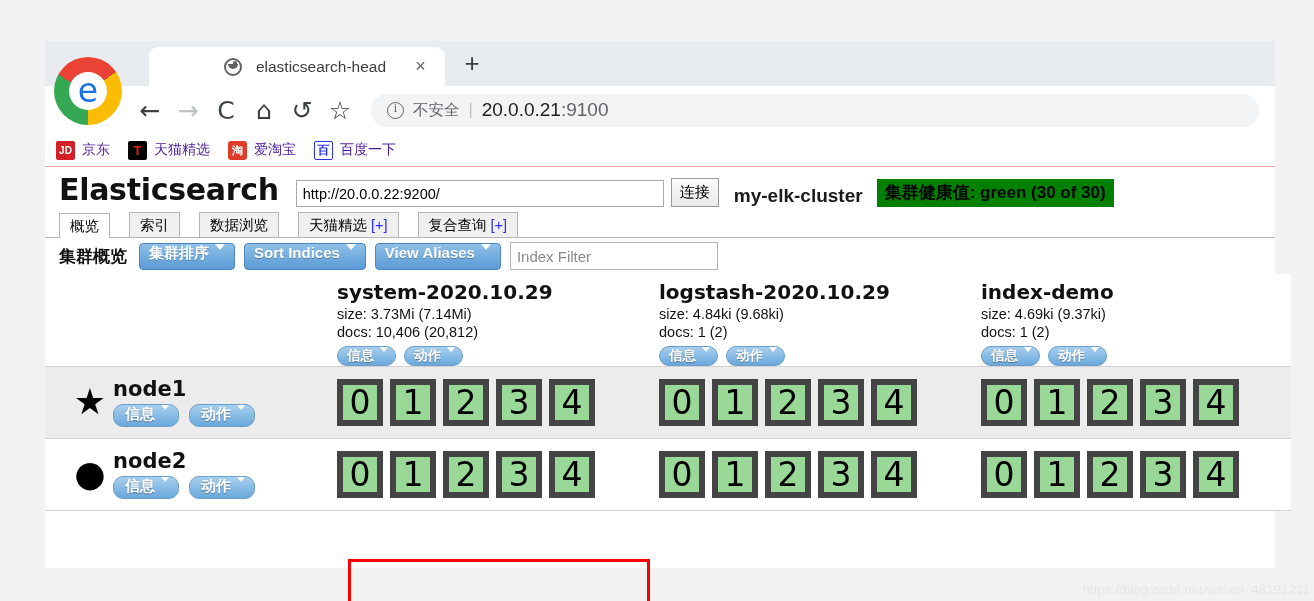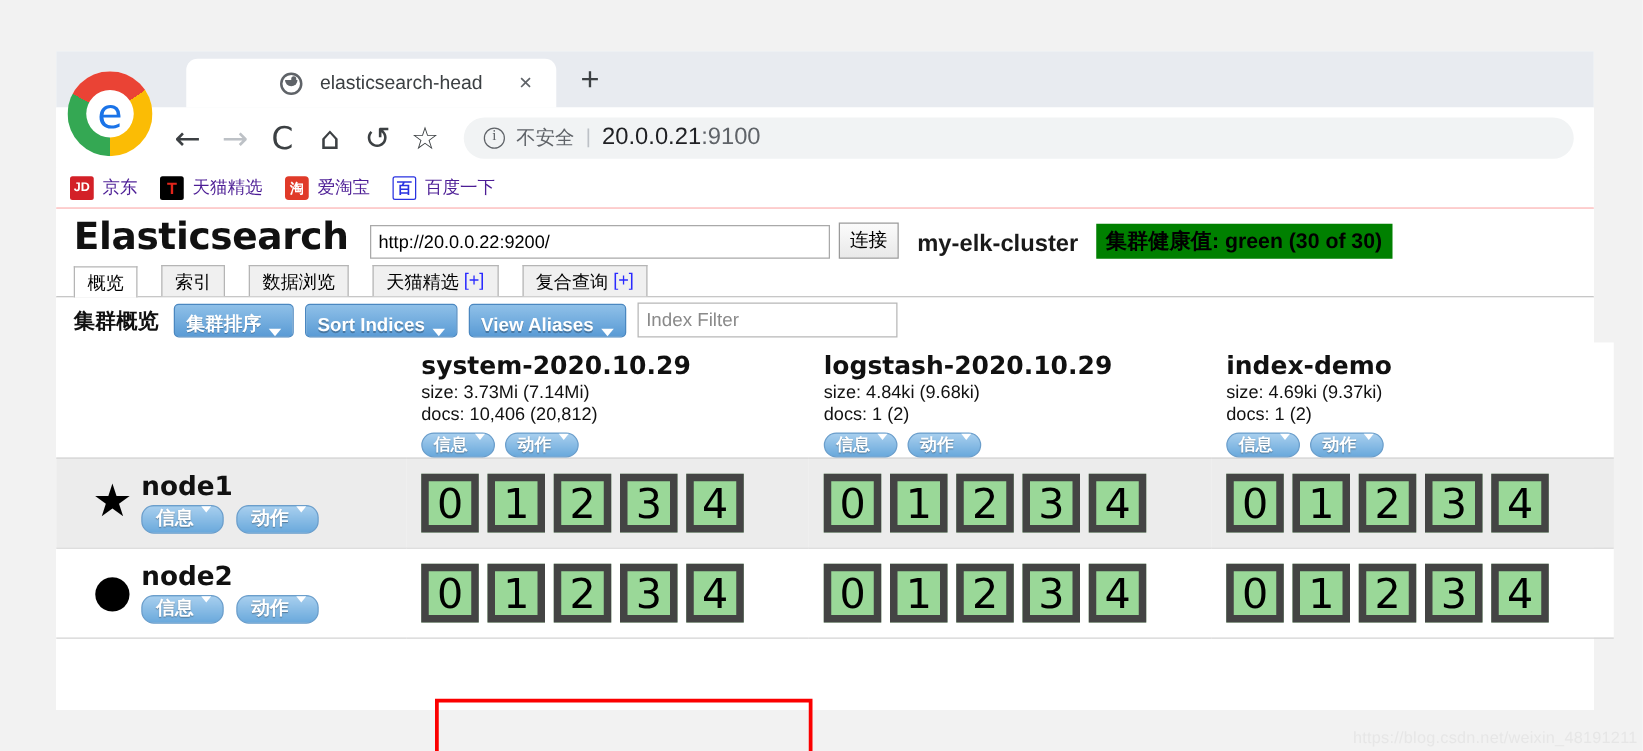--- a/index.html
+++ b/index.html
@@ -193,21 +193,21 @@
   }
   .es-toolbar-title {
     font-size: 17px; font-weight: bold; color: #111;
     margin-right: 12px; white-space: nowrap;
   }
   .blue-btn {
     height: 27px; padding: 0 9px; margin-right: 9px;
     background: linear-gradient(#8fc0e8,#5a9bd5);
     border: 1px solid #4a87c0; border-radius: 4px;
     color: #ffffff; font-size: 15px; font-weight: bold;
-    display: flex; align-items: flex-end; white-space: nowrap;
+    display: flex; align-items: flex-start; white-space: nowrap;
     text-shadow: 0 1px 0 rgba(0,0,0,.25);
     font-family: "Liberation Sans", sans-serif;
   }
   .blue-btn .caret {
     margin-left: 6px; width: 0; height: 0;
     border-left: 5px solid transparent; border-right: 5px solid transparent;
     border-top: 6px solid #ffffff;
   }
   .filter-input {
     width: 208px; height: 28px;

